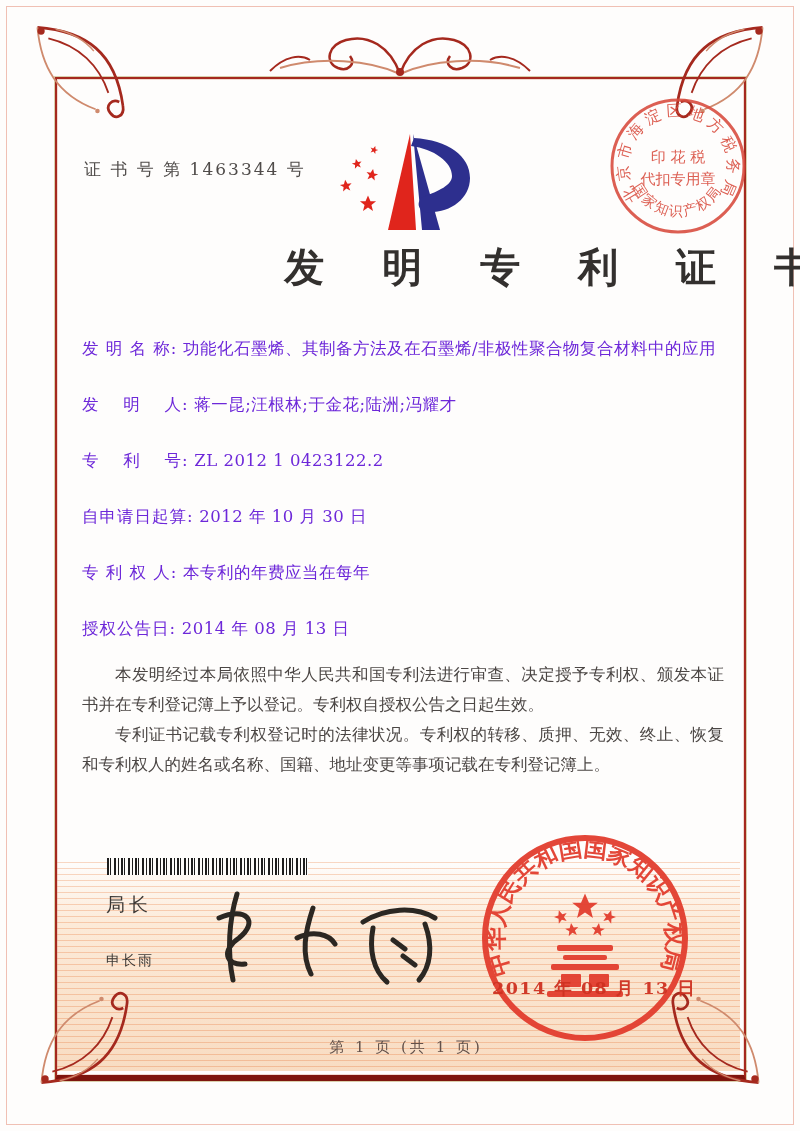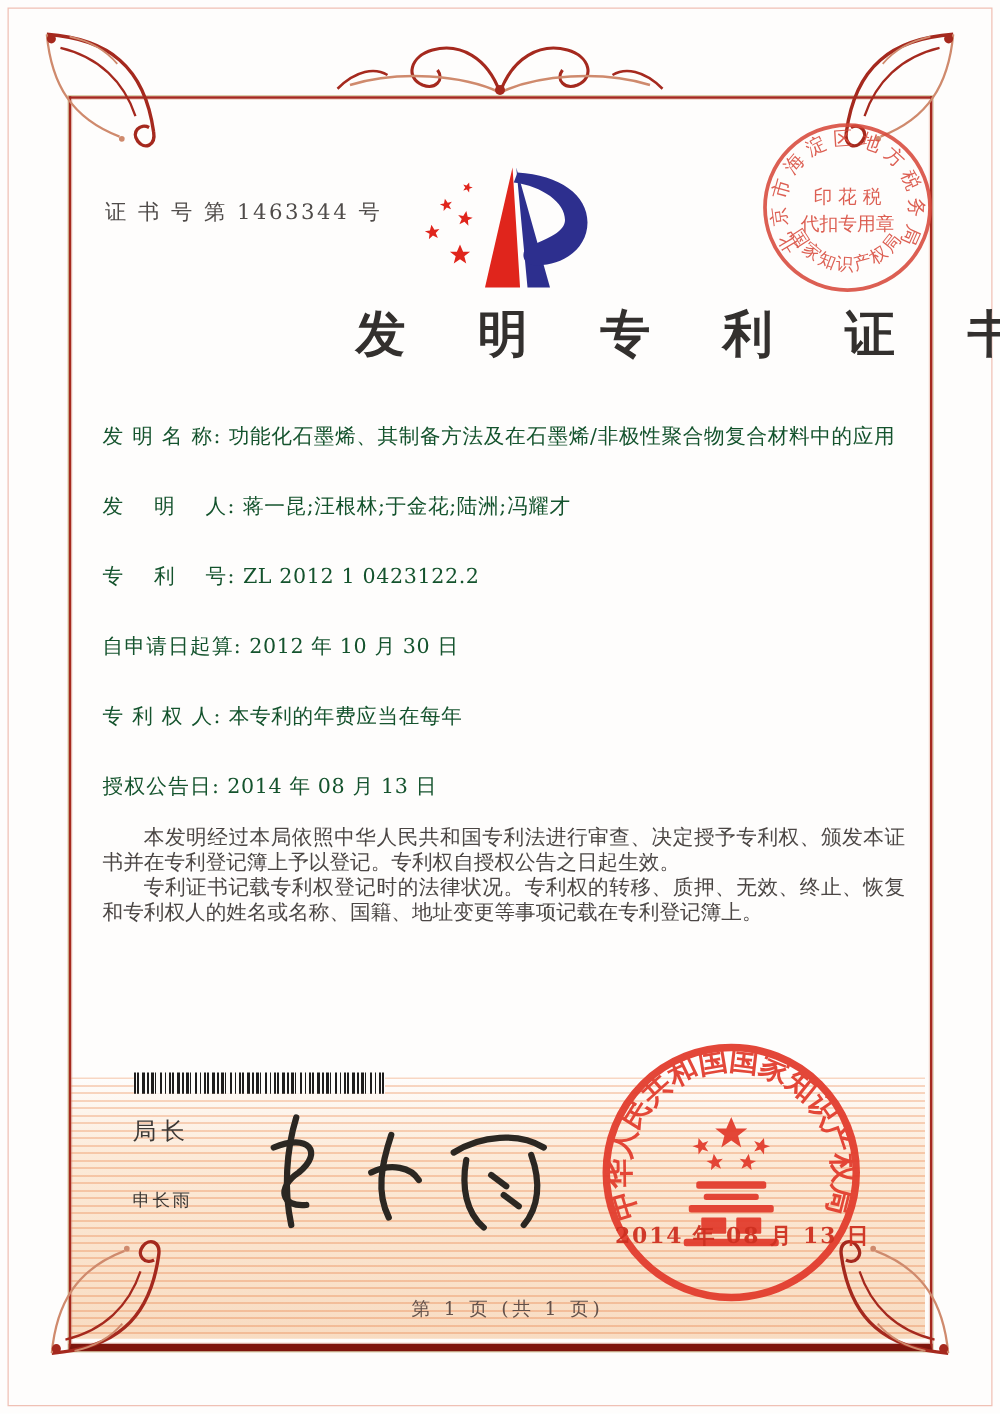--- a/index.html
+++ b/index.html
@@ -15,24 +15,24 @@
   
   .warmzone{position:absolute;left:57px;top:862px;width:683px;height:209px;
             background:linear-gradient(180deg, rgba(253,242,230,0) 0%, #fcead8 30%, #f8dcc2 100%);}
   .warmzone::after{content:"";position:absolute;inset:0;
             background:repeating-linear-gradient(180deg, rgba(240,160,112,.40) 0 1.4px, rgba(255,255,255,0) 1.4px 6px);
             mix-blend-mode:multiply;}
   .certno{left:84px;top:124px;font-size:17px;letter-spacing:2px;color:#4f4b49;margin-top:34px;}
   .title{left:0;top:240px;width:100%;text-align:right;font-size:40px;font-weight:600;
          letter-spacing:22px;text-indent:22px;color:#33302e;margin-left:36px;}
   .fields{left:82px;top:338px;width:648px;}
-  .field-row{font-size:16.5px;color:#14532d;line-height:22px;margin-bottom:34px;letter-spacing:.5px;white-space:nowrap;}
+  .field-row{font-size:16.5px;color:#6d28d9;line-height:22px;margin-bottom:34px;letter-spacing:.5px;white-space:nowrap;}
   .field-row .lbl{letter-spacing:1px;}
   .paras{left:82px;top:660px;width:642px;color:#4b4644;}
-  .paras p{margin:0;font-size:16.5px;line-height:20px;text-indent:2em;text-align:justify;}
+  .paras p{margin:0;font-size:16.5px;line-height:30px;text-indent:2em;text-align:justify;}
   .barcode{left:107px;top:858px;width:201px;height:17px;
      background:repeating-linear-gradient(90deg,#1d1d1d 0 2px,#fdfcfa 2px 3px,#1d1d1d 3px 4px,#fdfcfa 4px 7px,#1d1d1d 7px 9px,#fdfcfa 9px 11px,#1d1d1d 11px 12px,#fdfcfa 12px 14px);}
   .director{left:106px;top:892px;font-size:19px;color:#3c3835;letter-spacing:4px;}
   .director2{left:106px;top:952px;font-size:14px;color:#3c3835;letter-spacing:2px;}
   .sig{left:195px;top:880px;}
   .sealdate{left:492px;top:976px;font-size:17.5px;color:rgba(205,48,33,.95);letter-spacing:1.5px;white-space:nowrap;font-weight:bold;}
   .footer{left:0;top:1038px;width:752px;text-align:center;font-size:15px;color:#63514a;letter-spacing:3px;padding-left:30px;}
   svg{display:block;}
   .ornament{pointer-events:none;}
 </style>

